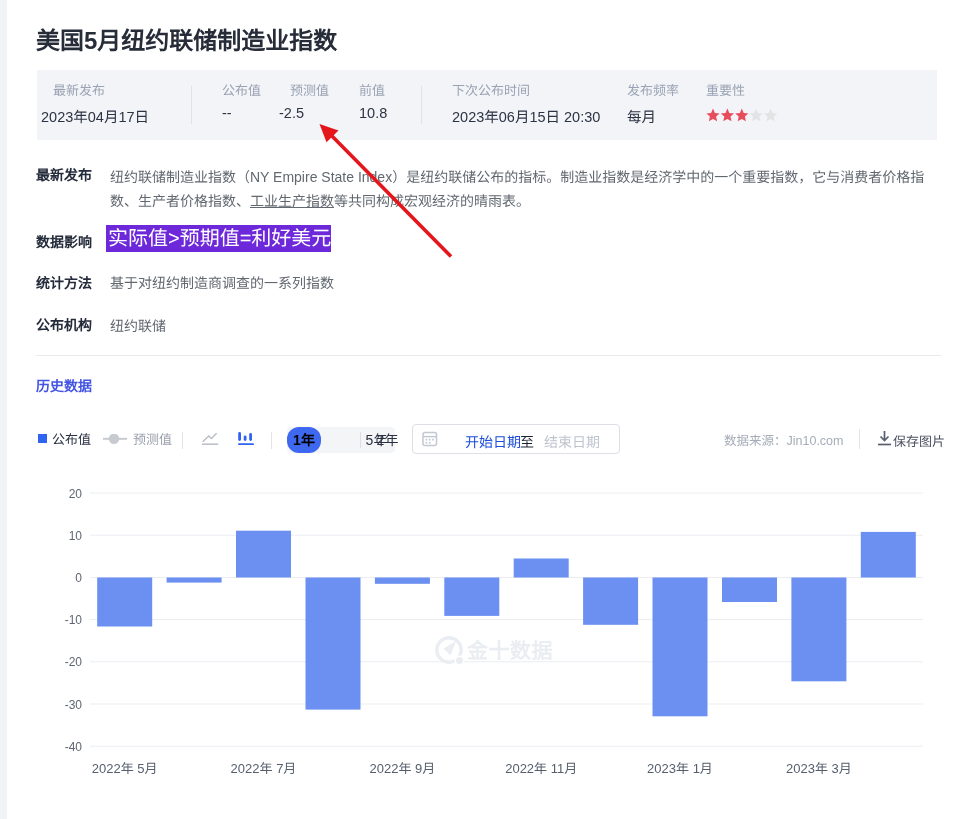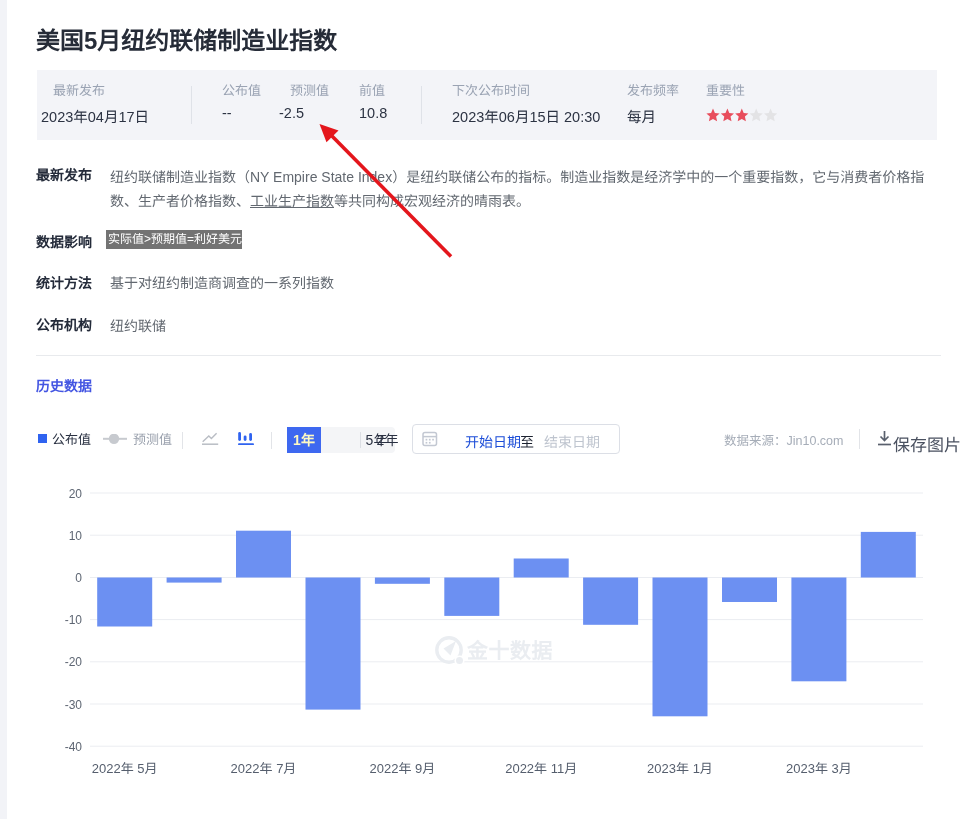--- a/index.html
+++ b/index.html
@@ -5,21 +5,21 @@
 * { margin:0; padding:0; box-sizing:border-box; }
 html,body { width:973px; height:819px; background:#fff; font-family:"Liberation Sans",sans-serif; overflow:hidden; }
 #strip { position:absolute; left:0; top:0; width:7px; height:819px; background:#f2f3f7; }
 h1 { position:absolute; left:36px; top:21px; font-size:24px; font-weight:bold; color:#262c38; }
 #infobar { position:absolute; left:37px; top:70px; width:900px; height:70px; background:#f3f4f8; }
 .ib-label { position:absolute; top:10px; font-size:13px; color:#9aa3b3; }
 .ib-value { position:absolute; top:35px; font-size:14.5px; color:#2c3343; }
 .vdiv { position:absolute; top:16px; width:1px; height:38px; background:#dfe2e8; }
 .sec-label { position:absolute; left:36px; font-size:14px; font-weight:bold; color:#242b3a; }
 .sec-text { position:absolute; left:110px; font-size:14px; color:#626870; line-height:24px; }
-#hl { background:#737373; color:#fff; font-size:12px; padding:2px 0 3px 2px; margin-left:-4px; }
+#hl { background:#6d28d9; color:#fff; font-size:20px; padding:2px 0 3px 2px; margin-left:-4px; }
 #divider { position:absolute; left:36px; top:355px; width:905px; height:1px; background:#e8eaed; }
 #hist { position:absolute; left:36px; top:375px; font-size:14px; font-weight:bold; color:#4355e2; }
 #controls { position:absolute; left:36px; top:424px; width:937px; height:30px; font-size:14px; }
 #controls span { white-space:nowrap; }
 </style>
 </head>
 <body>
 <div id="strip"></div>
 <h1>美国5月纽约联储制造业指数</h1>
 <div id="infobar">
@@ -80,21 +80,21 @@
     <line x1="0" y1="12.2" x2="16.2" y2="12.2" stroke="#b9bdc4" stroke-width="1.5"></line>
   </svg>
   <svg style="position:absolute; left:202px; top:8px;" width="17" height="15">
     <rect x="0.2" y="0" width="2.8" height="9" rx="1.4" fill="#2f63f0"></rect>
     <rect x="5.7" y="3.4" width="2.8" height="5.6" rx="1.4" fill="#2f63f0"></rect>
     <rect x="11.2" y="1" width="2.8" height="8" rx="1.4" fill="#2f63f0"></rect>
     <rect x="0" y="11.2" width="16" height="1.9" rx="0.95" fill="#2f63f0"></rect>
   </svg>
   <span style="position:absolute; left:235px; top:8px; width:1px; height:17px; background:#e2e4e8;"></span>
   <span style="position:absolute; left:251px; top:3px; width:108px; height:26px; background:#f4f5f7; border-radius:4px;"></span>
-  <span style="position:absolute; left:251px; top:3px; width:34px; height:26px; background:#3e68f0; border-radius:0; color:#fef9c3; font-weight:bold; text-align:center; line-height:26px;">1年</span>
+  <span style="position:absolute; left:251px; top:3px; width:34px; height:26px; background:#3e68f0; border-radius:12px; color:#000000; font-weight:bold; text-align:center; line-height:26px;">1年</span>
   <span style="position:absolute; left:285px; top:3px; width:37px; height:26px; color:#2a3142; text-align:center; line-height:26px;margin-left:48px;">2年</span>
   <span style="position:absolute; left:324px; top:8px; width:1px; height:16px; background:#dcdfe4;"></span>
   <span style="position:absolute; left:322px; top:3px; width:37px; height:26px; color:#2a3142; text-align:center; line-height:26px;">5年</span>
   <span style="position:absolute; left:376px; top:0px; width:208px; height:30px; border:1px solid #dcdfe6; border-radius:4px;"></span>
   <svg style="position:absolute; left:386px; top:7px;" width="16" height="16">
     <rect x="1" y="1.5" width="13.5" height="13" rx="2" fill="none" stroke="#c3c8d2" stroke-width="1.5"></rect>
     <line x1="1" y1="5.6" x2="14.5" y2="5.6" stroke="#c3c8d2" stroke-width="1.5"></line>
     <g fill="#c3c8d2">
       <rect x="3.6" y="7.8" width="1.7" height="1.7"></rect>
         <rect x="6.9" y="7.8" width="1.7" height="1.7"></rect>
@@ -105,21 +105,21 @@
   </svg>
   <span style="position:absolute; left:429px; top:7px; color:#1d4ed8;">开始日期</span>
   <span style="position:absolute; left:484px; top:7px; color:#1c2230;">至</span>
   <span style="position:absolute; left:508px; top:7px; color:#bfc5cf;">结束日期</span>
   <span style="position:absolute; left:688px; top:5.5px; color:#a6adb8; font-size:12.5px;">数据来源：Jin10.com</span>
   <span style="position:absolute; left:823px; top:5px; width:1px; height:20px; background:#e2e4e8;"></span>
   <svg style="position:absolute; left:841px; top:7px;" width="15" height="16">
     <path d="M7.5 0 V9 M3.5 5.5 L7.5 9.5 L11.5 5.5" stroke="#59606d" stroke-width="1.7" fill="none"></path>
     <line x1="1" y1="13.5" x2="14" y2="13.5" stroke="#59606d" stroke-width="1.7"></line>
   </svg>
-  <span style="position:absolute; left:857px; top:6.5px; color:#4a5160; font-size:17px;">保存图片</span>
+  <span style="position:absolute; left:857px; top:6.5px; color:#4a5160; font-size:13px;">保存图片</span>
 </div>
 
 <svg id="chart" width="973" height="330" style="position:absolute; left:0; top:470px;">
 <line x1="90" y1="23" x2="923" y2="23" stroke="#ebedf1"></line>
 <line x1="90" y1="65.2" x2="923" y2="65.2" stroke="#ebedf1"></line>
 <line x1="90" y1="107.5" x2="923" y2="107.5" stroke="#ebedf1"></line>
 <line x1="90" y1="149.6" x2="923" y2="149.6" stroke="#ebedf1"></line>
 <line x1="90" y1="191.8" x2="923" y2="191.8" stroke="#ebedf1"></line>
 <line x1="90" y1="234.0" x2="923" y2="234.0" stroke="#ebedf1"></line>
 <line x1="90" y1="276.2" x2="923" y2="276.2" stroke="#ebedf1"></line>

